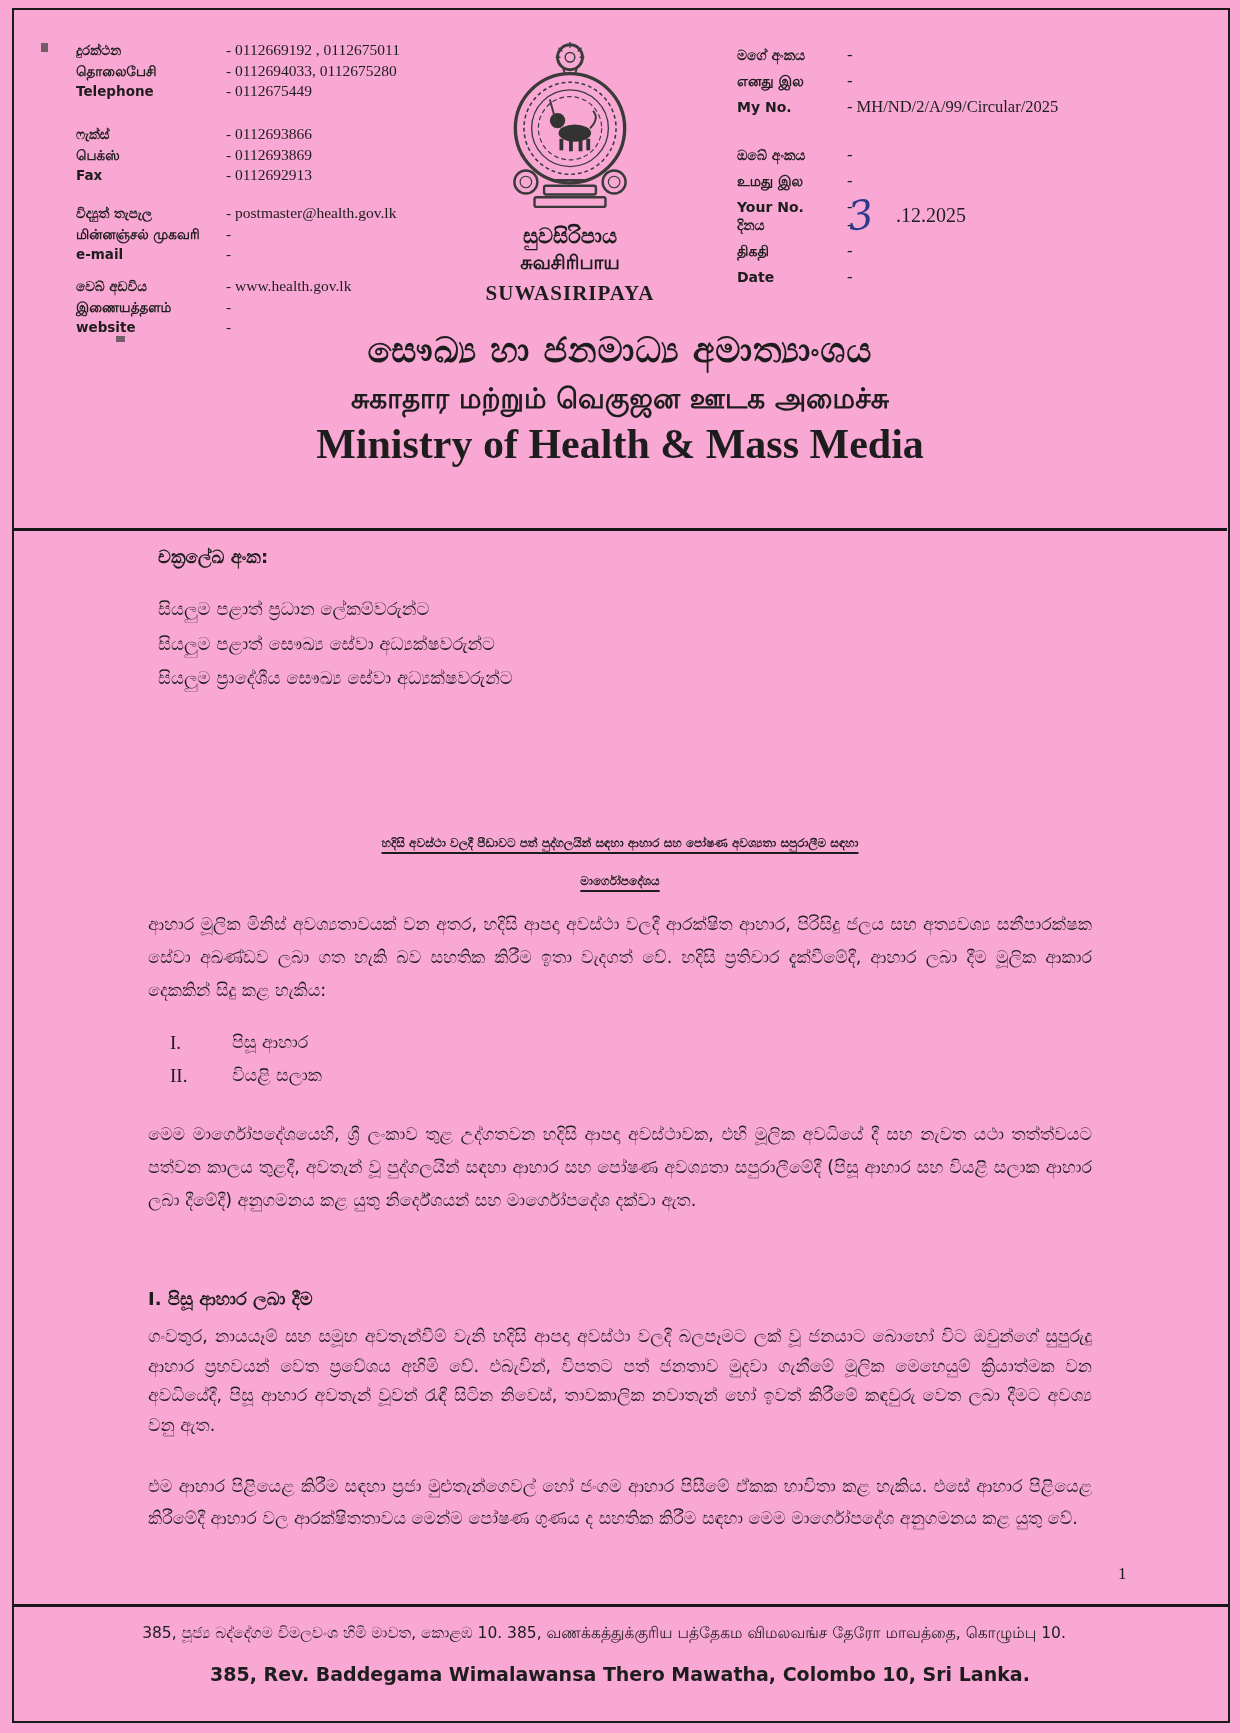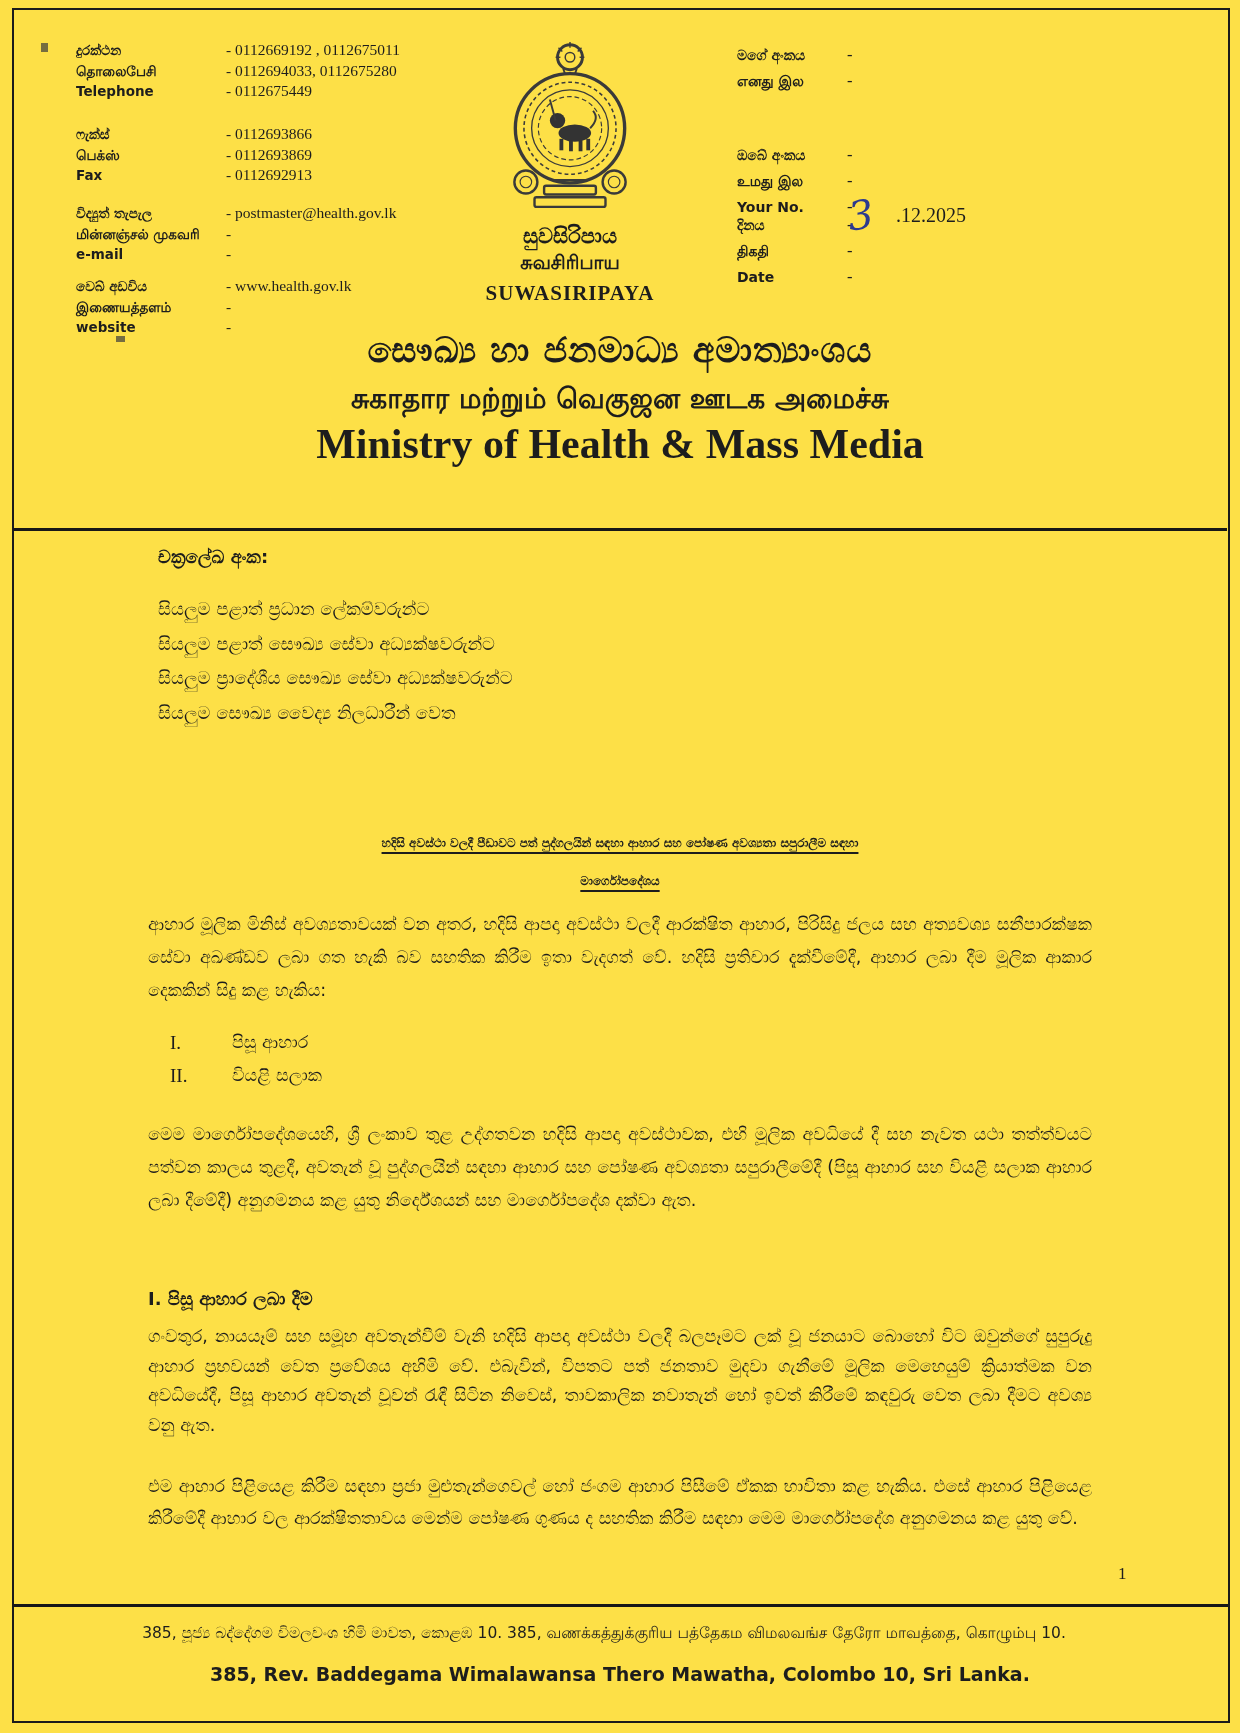--- a/index.html
+++ b/index.html
@@ -1,16 +1,16 @@
 <!DOCTYPE html>
 <html><head>
 <meta charset="utf-8">
 <style>
   html,body{margin:0;padding:0;background:#ffffff;}
-  .page{position:relative;width:1240px;height:1733px;background:#fde047;overflow:hidden;
+  .page{position:relative;width:1240px;height:1733px;background:#f9a8d4;overflow:hidden;
         color:#1d1d1d;font-family:"DejaVu Sans","Liberation Sans",sans-serif;}
   .page-border{position:absolute;left:12px;top:8px;right:10px;bottom:10px;
         border:2px solid #1b1b1b;pointer-events:none;}
   .abs{position:absolute;}
   .sr{font-family:"Liberation Serif","DejaVu Serif",serif;}
   
   .contact-group{position:absolute;left:76px;width:400px;}
   .crow{display:flex;align-items:baseline;line-height:20.5px;}
   .clbl{width:150px;font-size:13.5px;font-weight:600;flex:none;}
   .cval{font-size:15.5px;font-family:"Liberation Serif","DejaVu Serif",serif;white-space:nowrap;}
@@ -167,20 +167,24 @@
 
   <div class="ref-group" style="top:42px;">
     <div class="rrow">
         <span class="rlbl">මගේ අංකය</span>
         <span class="rval">-</span>
       </div>
     <div class="rrow">
         <span class="rlbl">எனது இல</span>
         <span class="rval">-</span>
       </div>
+    <div class="rrow">
+        <span class="rlbl">My No.</span>
+        <span class="rval">- MH/ND/2/A/99/Circular/2025</span>
+      </div>
   </div>
   <div class="ref-group" style="top:142px;">
     <div class="rrow">
         <span class="rlbl">ඔබේ අංකය</span>
         <span class="rval">-</span>
       </div>
     <div class="rrow">
         <span class="rlbl">உமது இல</span>
         <span class="rval">-</span>
       </div>
@@ -210,21 +214,20 @@
   <div class="abs center min-ta">சுகாதார மற்றும் வெகுஜன ஊடக அமைச்சு</div>
   <div class="abs center min-en sr">Ministry of Health &amp; Mass Media</div>
   <div class="hr" style="top:528px;"></div>
 
   <div class="abs circ-label">චක්‍රලේඛ අංක:</div>
 
   <div class="abs addressees">
     <div>සියලුම පළාත් ප්‍රධාන ලේකම්වරුන්ට</div>
     <div>සියලුම පළාත් සෞඛ්‍ය සේවා අධ්‍යක්ෂවරුන්ට</div>
     <div>සියලුම ප්‍රාදේශීය සෞඛ්‍ය සේවා අධ්‍යක්ෂවරුන්ට</div>
-    <div>සියලුම සෞඛ්‍ය වෛද්‍ය නිලධාරීන් වෙත</div>
   </div>
 
   <div class="abs title-block">
     <div><u>හදිසි අවස්ථා වලදී පීඩාවට පත් පුද්ගලයින් සඳහා ආහාර සහ පෝෂණ අවශ්‍යතා සපුරාලීම සඳහා</u></div>
     <div><u>මාර්ගෝපදේශය</u></div>
   </div>
 
   <div class="para p1">ආහාර මූලික මිනිස් අවශ්‍යතාවයක් වන අතර, හදිසි ආපදා අවස්ථා වලදී ආරක්ෂිත ආහාර, පිරිසිදු ජලය සහ අත්‍යවශ්‍ය සනීපාරක්ෂක සේවා අඛණ්ඩව ලබා ගත හැකි බව සහතික කිරීම ඉතා වැදගත් වේ. හදිසි ප්‍රතිචාර දැක්වීමේදී, ආහාර ලබා දීම මූලික ආකාර දෙකකින් සිදු කළ හැකිය:</div>
 
   <div class="abs list">

